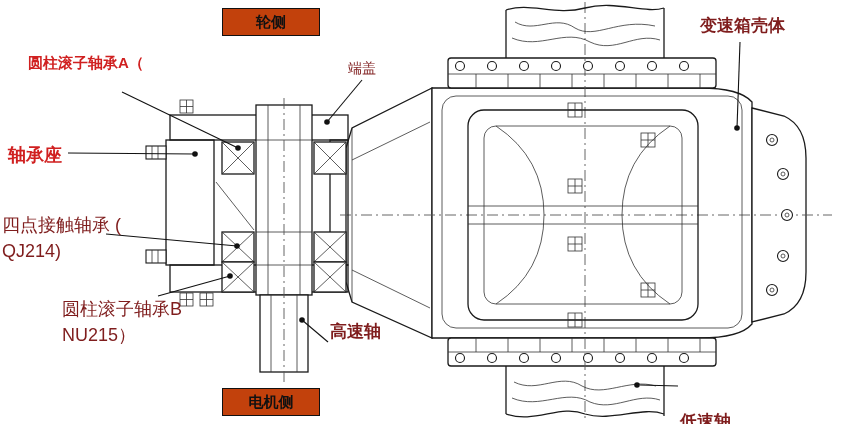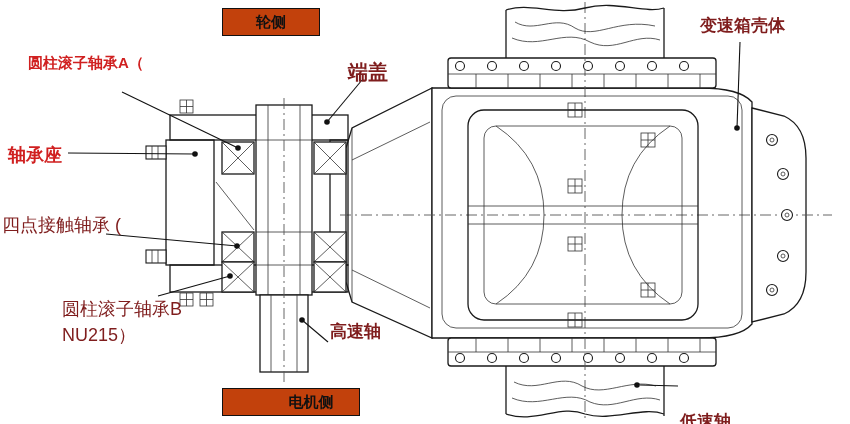--- a/index.html
+++ b/index.html
@@ -5,21 +5,21 @@
   html,body{margin:0;padding:0;background:#ffffff;}
   .stage{
     position:relative;width:850px;height:424px;background:#ffffff;overflow:hidden;
     font-family:"Liberation Sans","DejaVu Sans",sans-serif;
   }
   .stage svg{position:absolute;left:0;top:0;}
   .lbl{position:absolute;color:#7f1d1d;white-space:nowrap;line-height:1.45;}
   .lbl.red{color:#d02020;}
   .lbl.big{font-size:17px;font-weight:700;}
   .lbl.mid{font-size:15px;font-weight:700;}
-  .lbl.sm{font-size:20px;font-weight:700;}
+  .lbl.sm{font-size:14px;font-weight:400;}
   .lbl.plain{font-size:18px;font-weight:500;}
   .boxed{
     position:absolute;width:96px;height:26px;border:1.6px solid #111;background:#c2410c;
     display:flex;align-items:center;justify-content:center;
     font-size:15px;font-weight:700;color:#111;
   }
   .ln{fill:none;stroke:#1a1a1a;stroke-width:1.3;}
   .thin{fill:none;stroke:#333;stroke-width:0.8;}
   .cl{fill:none;stroke:#555;stroke-width:0.9;stroke-dasharray:11 4 2 4;}
   .leader{fill:none;stroke:#111;stroke-width:1.1;}
@@ -245,21 +245,21 @@
         <circle class="dot" cx="302" cy="320" r="2.8"></circle>
       <line class="leader" x1="678" y1="386" x2="640" y2="385"></line>
         <circle class="dot" cx="637" cy="385" r="2.8"></circle>
     </g>
   </svg>
 
   <div class="boxed" style="left:222px;top:8px;">
     <span>轮侧</span>
   </div>
 
-  <div class="boxed" style="left:222px;top:388px;padding-left:40px;">
+  <div class="boxed" style="left:222px;top:388px;">
     <span>电机侧</span>
   </div>
 
   <div class="lbl red mid" style="left:28px;top:52px;">
     <div>圆柱滚子轴承A（</div>
   </div>
 
   <div class="lbl red" style="left:8px;top:142px;font-size:18px;font-weight:700;">
     <span>轴承座</span>
   </div>
@@ -267,20 +267,21 @@
   <div class="lbl sm" style="left:348px;top:58px;">
     <span>端盖</span>
   </div>
 
   <div class="lbl big" style="left:700px;top:14px;">
     <span>变速箱壳体</span>
   </div>
 
   <div class="lbl plain" style="left:2px;top:212px;">
     <div>四点接触轴承 (</div>
+    <div>QJ214)</div>
   </div>
 
   <div class="lbl plain" style="left:62px;top:296px;">
     <div>圆柱滚子轴承B</div>
     <div>NU215）</div>
   </div>
 
   <div class="lbl big" style="left:330px;top:320px;">
     <span>高速轴</span>
   </div>

